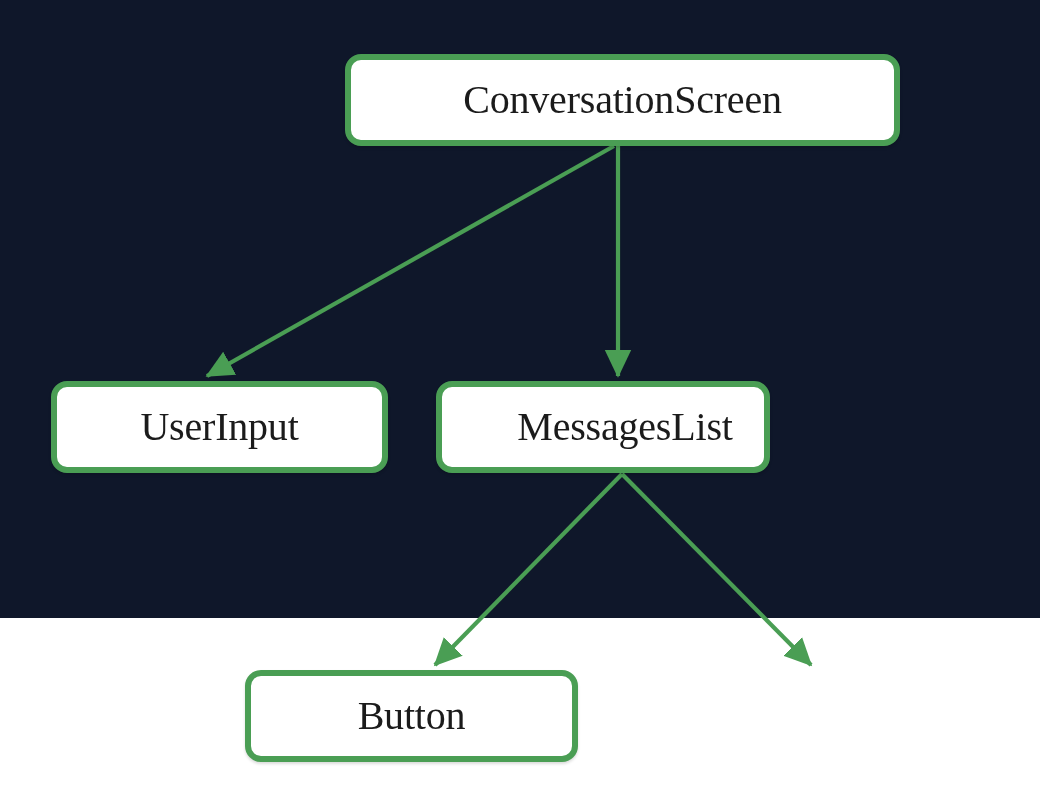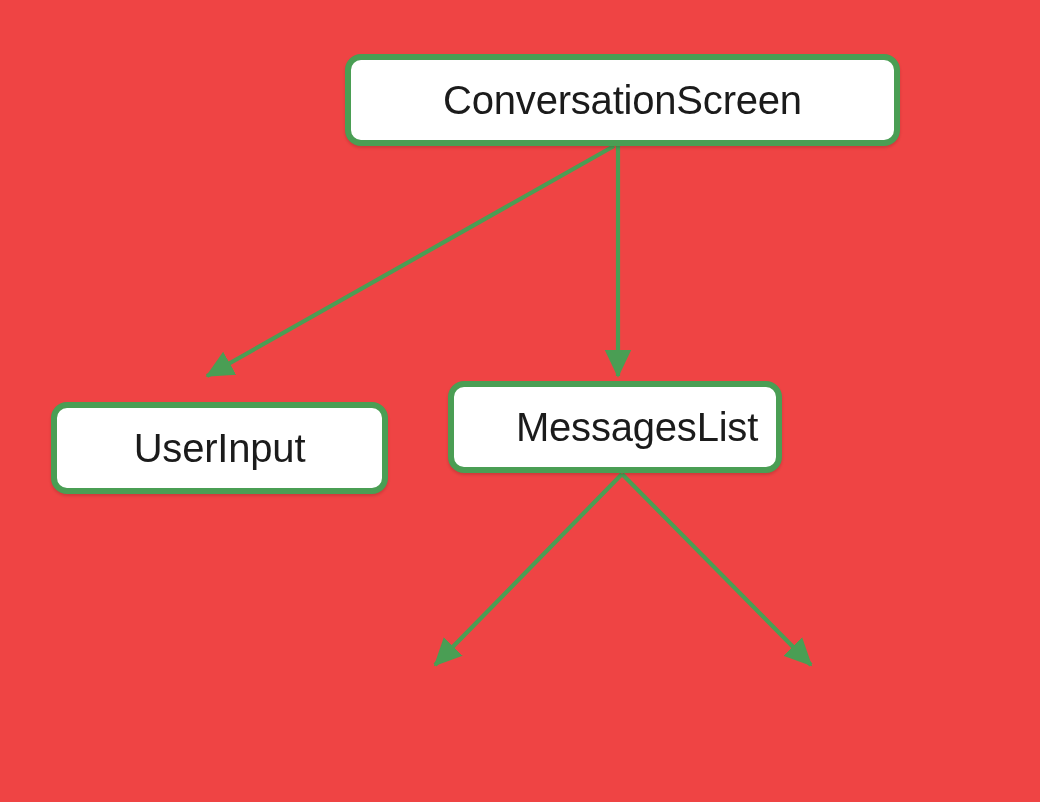--- a/index.html
+++ b/index.html
@@ -9,22 +9,23 @@
   body {
     width: 1040px;
     height: 802px;
     background: #ffffff;
     font-family: "Liberation Sans", sans-serif;
     overflow: hidden;
   }
   #canvas {
     position: relative;
     width: 1040px;
-    height: 802px;
-    background: #ef4444;
+    height: 618px;
+    background: #0f172a;
+    font-family: Liberation Serif, serif;
   }
   #edges {
     position: absolute;
     left: 0;
     top: 0;
     width: 1040px;
     height: 802px;
   }
   .node {
     position: absolute;
@@ -40,22 +41,22 @@
   }
   .node-label {
     color: #1b1b1b;
     font-size: 40px;
     line-height: 1;
     letter-spacing: -0.2px;
     white-space: nowrap;
     font-weight: 400;
   }
   #node-conversationscreen { left: 345px; top: 54px;  width: 555px; height: 92px; }
-  #node-userinput         { left: 51px;  top: 402px; width: 337px; height: 92px; }
-  #node-messageslist      { left: 448px; top: 381px; width: 334px; height: 92px; padding-left: 44px; }
+  #node-userinput         { left: 51px;  top: 381px; width: 337px; height: 92px; }
+  #node-messageslist      { left: 436px; top: 381px; width: 334px; height: 92px; padding-left: 44px; }
   #node-button            { left: 245px; top: 670px; width: 333px; height: 92px; }
   #node-lazycolumn        { left: 668px; top: 670px; width: 334px; height: 92px; }
 </style>
 </head>
 <body>
 
 <div id="canvas">
 
   <svg id="edges" viewBox="0 0 1040 802" width="1040" height="802" xmlns="http://www.w3.org/2000/svg">
     <defs>
@@ -78,15 +79,18 @@
   </div>
 
   <div class="node" id="node-userinput">
     <span class="node-label">UserInput</span>
   </div>
 
   <div class="node" id="node-messageslist">
     <span class="node-label">MessagesList</span>
   </div>
 
+  <div class="node" id="node-button">
+    <span class="node-label">Button</span>
+  </div>
 
 
 </div>
 
 </body></html>

